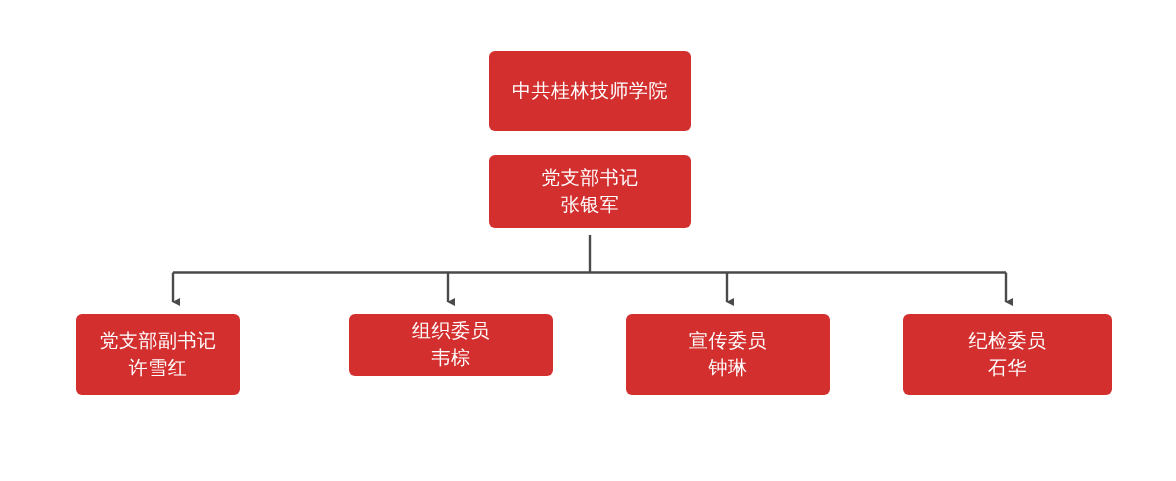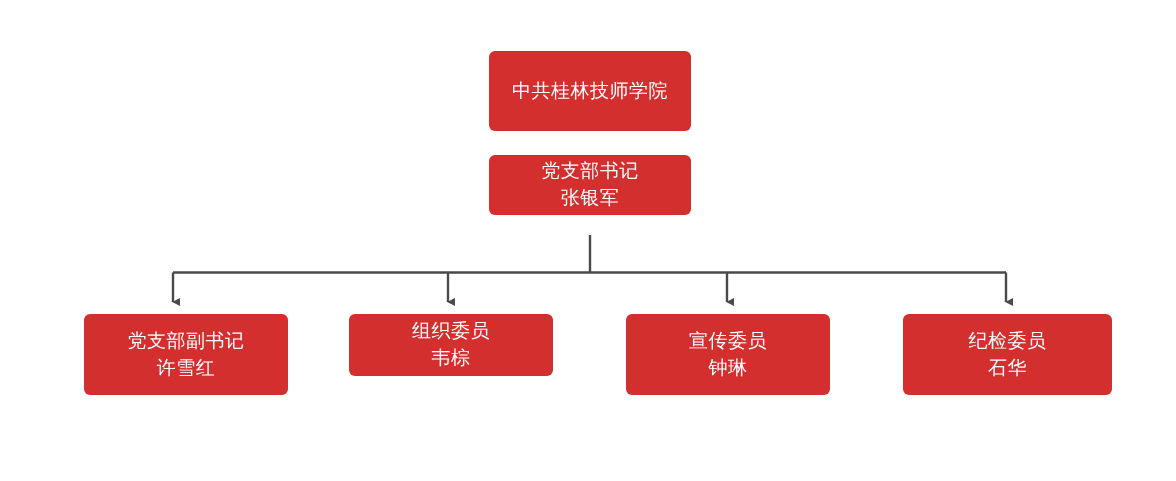--- a/index.html
+++ b/index.html
@@ -40,22 +40,22 @@
     font-size: 19px;
     letter-spacing: 0.5px;
     font-weight: 400;
   }
   .node .line {
     display: block;
     white-space: nowrap;
   }
   
   #node-root        { left: 489px; top: 51px;  width: 202px; height: 80px; }
-  #node-secretary   { left: 489px; top: 155px; width: 202px; height: 60px; }
-  #node-deputy      { left: 84px;  top: 314px; width: 204px; height: 81px; }
+  #node-secretary   { left: 489px; top: 155px; width: 202px; height: 73px; }
+  #node-deputy      { left: 76px;  top: 314px; width: 164px; height: 81px; }
   #node-organization{ left: 349px; top: 314px; width: 204px; height: 62px; }
   #node-publicity   { left: 626px; top: 314px; width: 204px; height: 81px; }
   #node-discipline  { left: 903px; top: 314px; width: 209px; height: 81px; }
 </style>
 </head>
 <body>
 
 <div id="canvas">
 
   <svg class="connector-layer" viewBox="0 0 1176 481" width="1176" height="481" xmlns="http://www.w3.org/2000/svg">

